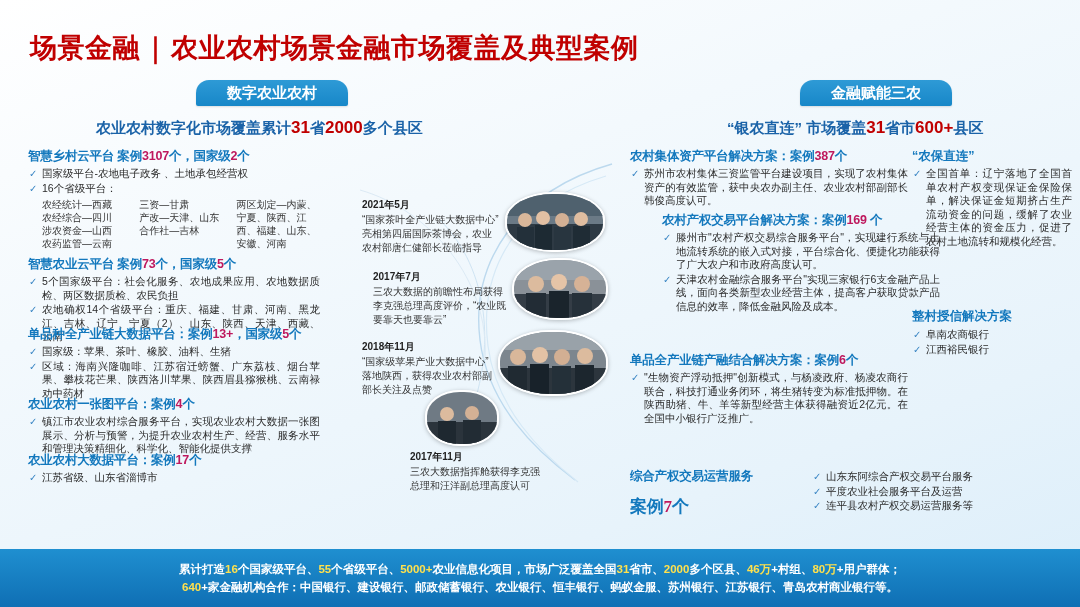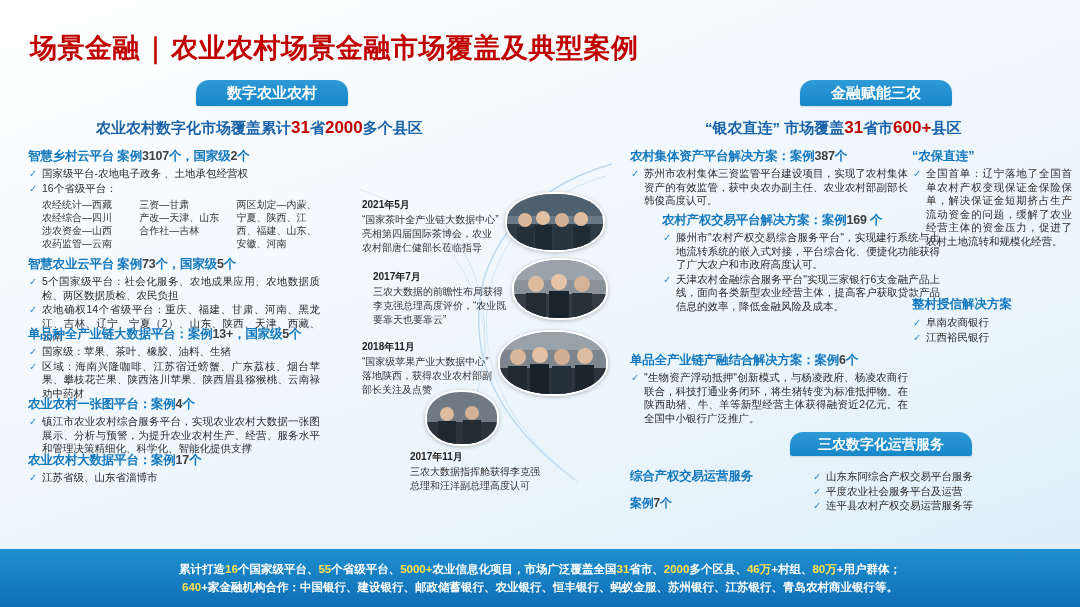--- a/index.html
+++ b/index.html
@@ -33,30 +33,30 @@
   #pill-left  { left: 196px; top: 80px; width: 152px; }
   #pill-right { left: 800px; top: 80px; width: 152px; }
   #pill-ops   { left: 790px; top: 432px; width: 182px; height: 24px; line-height: 24px; font-size:14px;}
 
   
   .col-head {
     position: absolute; font-size: 15px; font-weight: bold;
     color: #1b63a8; white-space: nowrap;
   }
   #head-left  { left: 96px;  top: 118px; }
-  #head-right { left: 705px; top: 118px; }
+  #head-right { left: 727px; top: 118px; }
   .col-head .hl { color: #c00000; font-size: 17px; }
 
   
   .blk { position: absolute; }
   .blk h4 {
     margin: 0 0 2px 0; font-size: 12.5px; font-weight: bold;
     color: #1378bd; white-space: nowrap; letter-spacing: -0.2px;
   }
-  .blk h4 .num { color: #404040; }
+  .blk h4 .num { color: #be185d; }
   ul.ck { margin: 0; padding: 0; list-style: none; }
   ul.ck li {
     position: relative; padding-left: 14px; margin-bottom: 1px;
     font-size: 10.5px; line-height: 13.5px; color: #2b2b2b;
     text-align: justify;
   }
   ul.ck li:before {
     content: "\2713"; position: absolute; left: 1px; top: 0;
     color: #3b86c4; font-size: 10px; font-weight: bold;
   }
@@ -291,33 +291,32 @@
     </ul>
   </div>
 
   <div class="side-blk" style="left:912px; top:148px; width:160px;">
     <h4 style="margin:0 0 2px 0; font-size:12.5px; font-weight:bold; color:#1378bd;">“农保直连”</h4>
     <ul class="ck">
       <li>全国首单：辽宁落地了全国首单农村产权变现保证金保险保单，解决保证金短期挤占生产流动资金的问题，缓解了农业经营主体的资金压力，促进了农村土地流转和规模化经营。</li>
     </ul>
   </div>
 
-  <div class="side-blk" style="left:912px; top:296px; width:160px;">
+  <div class="side-blk" style="left:912px; top:308px; width:160px;">
     <h4 style="margin:0 0 3px 0; font-size:12.5px; font-weight:bold; color:#1378bd;">整村授信解决方案</h4>
     <ul class="ck">
       <li>阜南农商银行</li>
       <li>江西裕民银行</li>
     </ul>
   </div>
 
-  <div class="pill" id="pill-ops">三农数字化运营服务</div>
 
   <div class="blk" style="left:630px; top:468px; width:160px;">
     <h4 style="color:#1378bd; font-size:12.5px; margin-bottom:10px;">综合产权交易运营服务</h4>
-    <h4 style="color:#1378bd; font-size:12px;">
+    <h4 style="color:#1378bd; font-size:17px;font-family:Liberation Serif, serif;">
       <span>案例</span><span class="num">7</span><span>个</span>
     </h4>
   </div>
 
   <div class="blk" style="left:812px; top:470px; width:250px;">
     <ul class="ck">
       <li>山东东阿综合产权交易平台服务</li>
       <li>平度农业社会服务平台及运营</li>
       <li>连平县农村产权交易运营服务等</li>
     </ul>

